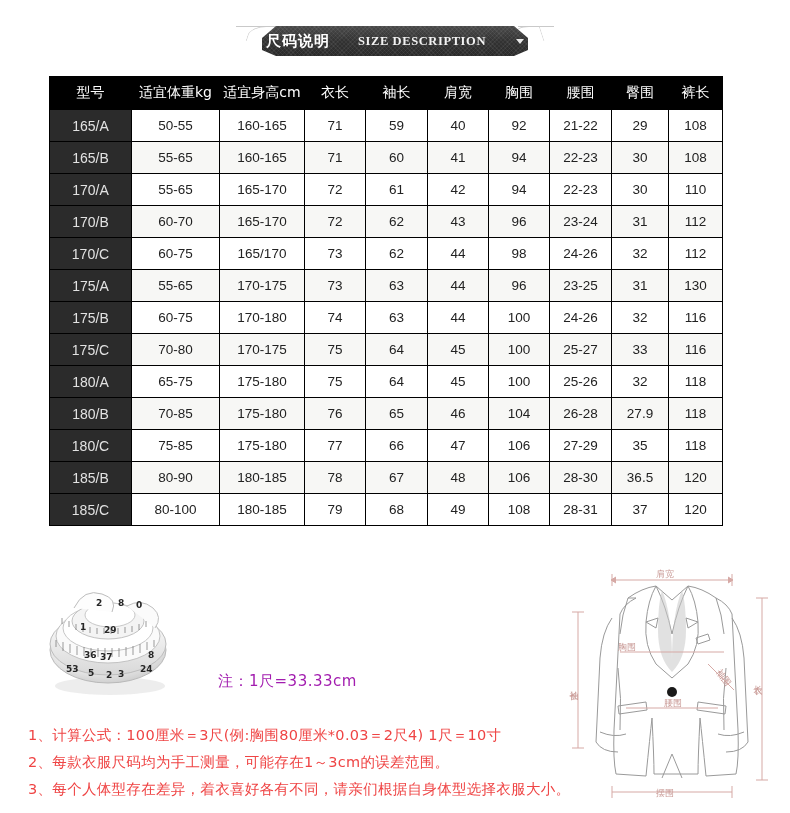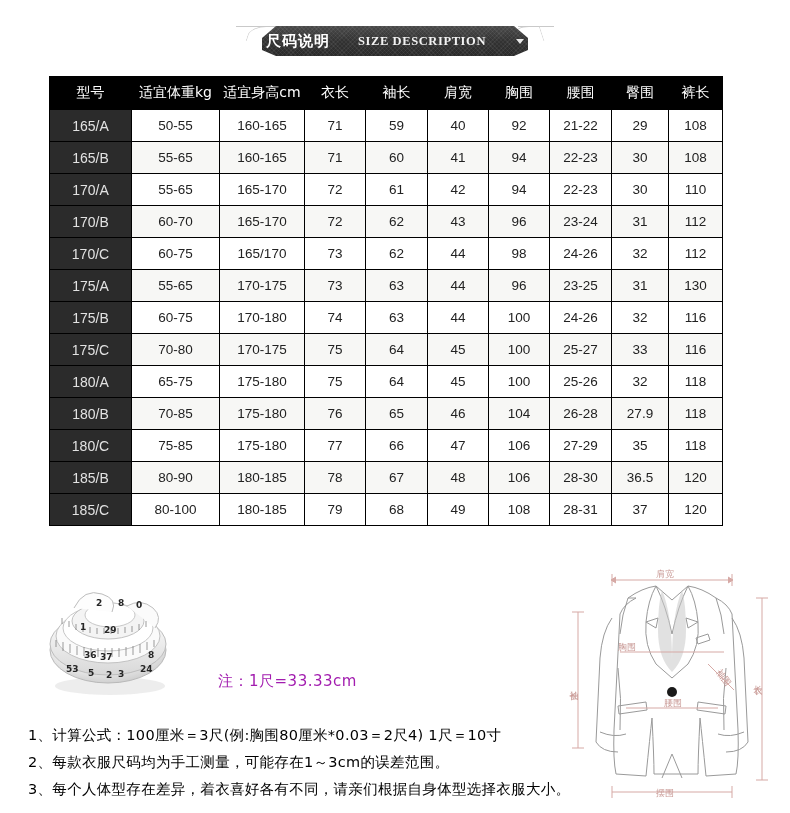--- a/index.html
+++ b/index.html
@@ -157,21 +157,21 @@
   .jacket svg { display: block; }
 
   
   .notes {
     position: absolute;
     left: 28px; top: 722px;
     width: 740px;
   }
   .notes div {
     font-size: 14.5px;
-    color: #000000;
+    color: #ef4444;
     line-height: 27px;
     letter-spacing: .3px;
     white-space: nowrap;
     font-family: "DejaVu Sans", "Liberation Sans", sans-serif;
   }
 </style>
 </head>
 <body>
 
 <div class="banner-wrap">

